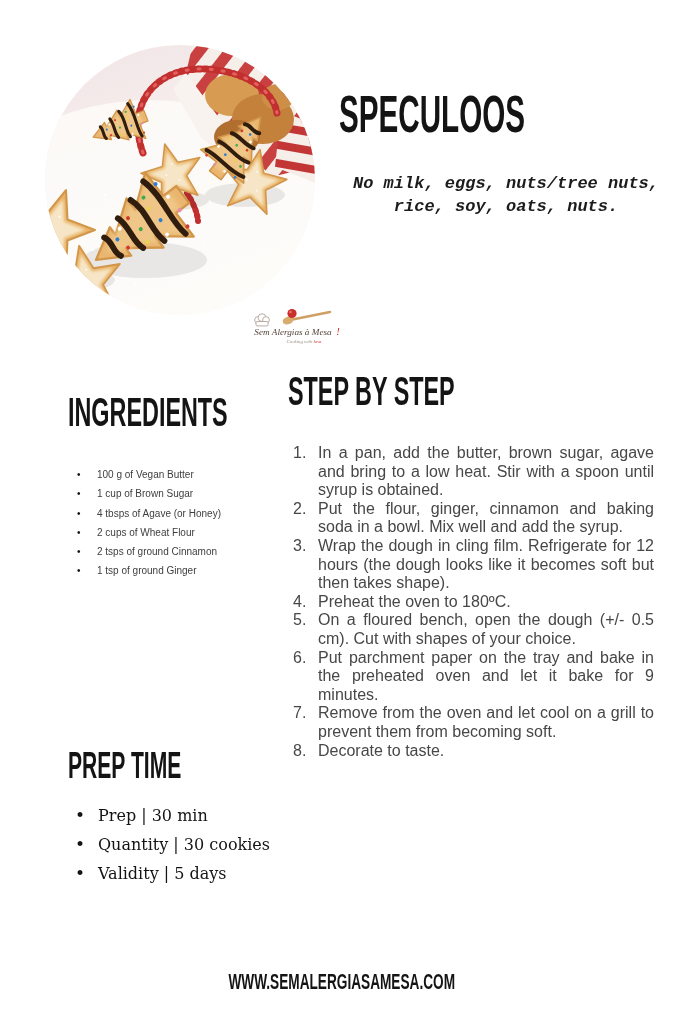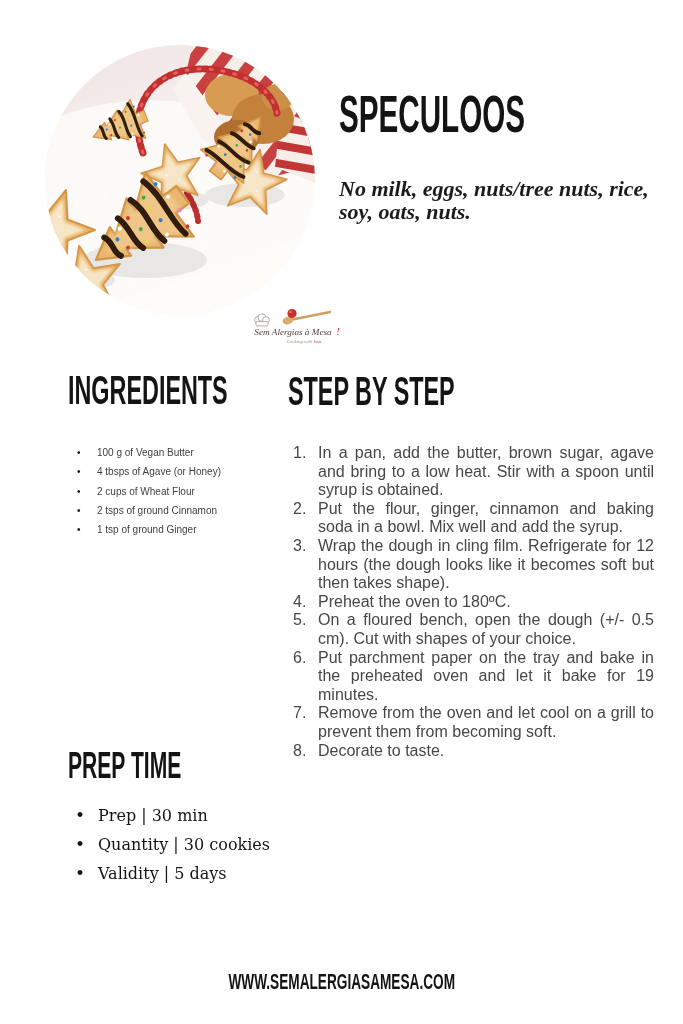--- a/index.html
+++ b/index.html
@@ -19,27 +19,27 @@
   .cond{
     font-weight:bold;color:#141414;white-space:nowrap;margin:0;
     transform:scaleX(.57);transform-origin:0 0;letter-spacing:0;
   }
   h1.title{left:339px;top:88px;font-size:52px;line-height:1;}
   h2.h-ing,h2.h-steps{font-size:41px;line-height:41px;}
   h2.h-prep{font-size:37px;line-height:37px;}
 
   .subtitle{
     left:339px;top:155px;width:334px;
-    font-family:Liberation Serif, serif;font-style:italic;font-weight:bold;
-    font-size:22px;line-height:23px;color:#1c1c1c;
+    font-family:Liberation Mono, monospace;font-style:italic;font-weight:bold;
+    font-size:17px;line-height:23px;color:#1c1c1c;text-align:center;
   }
 
   .logo{left:248px;top:304px;width:96px;height:48px;text-align:center;}
 
-  .sec-ing{left:68px;top:370px;width:218px;}
+  .sec-ing{left:68px;top:392px;width:218px;}
   .sec-steps{left:288px;top:371px;width:366px;}
   .sec-prep{left:68px;top:747px;width:300px;}
 
   ul.ing{list-style:none;margin:32px 0 0 0;padding:0;
     font-size:10px;line-height:19.3px;color:#3e3e3e;}
   ul.ing li{position:relative;padding-left:29px;}
   ul.ing li::before{content:"•";position:absolute;left:9px;top:0;color:#111;}
 
   ol.steps{list-style:none;counter-reset:s;margin:32px 0 0 5px;padding:0 0 0 25px;
     font-size:16px;line-height:18.6px;color:#474747;text-align:justify;}
@@ -186,36 +186,37 @@
     <text x="45" y="31" text-anchor="middle" font-family="Liberation Serif,serif" font-style="italic" font-size="9.2" fill="#54423a">Sem Alergias à Mesa</text>
     <text x="90" y="31" text-anchor="middle" font-family="Liberation Serif,serif" font-style="italic" font-size="10.5" fill="#c9302c">!</text>
     <text x="56" y="39" text-anchor="middle" font-family="Liberation Serif,serif" font-style="italic" font-size="4.8" fill="#9b8d85"><tspan>Cooking with </tspan><tspan fill="#c9302c">love</tspan></text>
   </svg>
 </div>
 
 <section class="abs sec-ing">
   <h2 class="cond h-ing">INGREDIENTS</h2>
   <ul class="ing">
     <li>100 g of Vegan Butter</li>
+    <li>1 cup of Brown Sugar</li>
     <li>4 tbsps of Agave (or Honey)</li>
     <li>2 cups of Wheat Flour</li>
     <li>2 tsps of ground Cinnamon</li>
     <li>1 tsp of ground Ginger</li>
   </ul>
 </section>
 
 <section class="abs sec-steps">
   <h2 class="cond h-steps">STEP BY STEP</h2>
   <ol class="steps">
     <li>In a pan, add the butter, brown sugar, agave and bring to a low heat. Stir with a spoon until syrup is obtained.</li>
     <li>Put the flour, ginger, cinnamon and baking soda in a bowl. Mix well and add the syrup.</li>
     <li>Wrap the dough in cling film. Refrigerate for 12 hours (the dough looks like it becomes soft but then takes shape).</li>
     <li>Preheat the oven to 180ºC.</li>
     <li>On a floured bench, open the dough (+/- 0.5 cm). Cut with shapes of your choice.</li>
-    <li>Put parchment paper on the tray and bake in the preheated oven and let it bake for 19 minutes.</li>
+    <li>Put parchment paper on the tray and bake in the preheated oven and let it bake for 9 minutes.</li>
     <li>Remove from the oven and let cool on a grill to prevent them from becoming soft.</li>
     <li>Decorate to taste.</li>
   </ol>
 </section>
 
 <section class="abs sec-prep">
   <h2 class="cond h-prep">PREP TIME</h2>
   <ul class="prep">
     <li>Prep | 30 min</li>
     <li>Quantity | 30 cookies</li>

